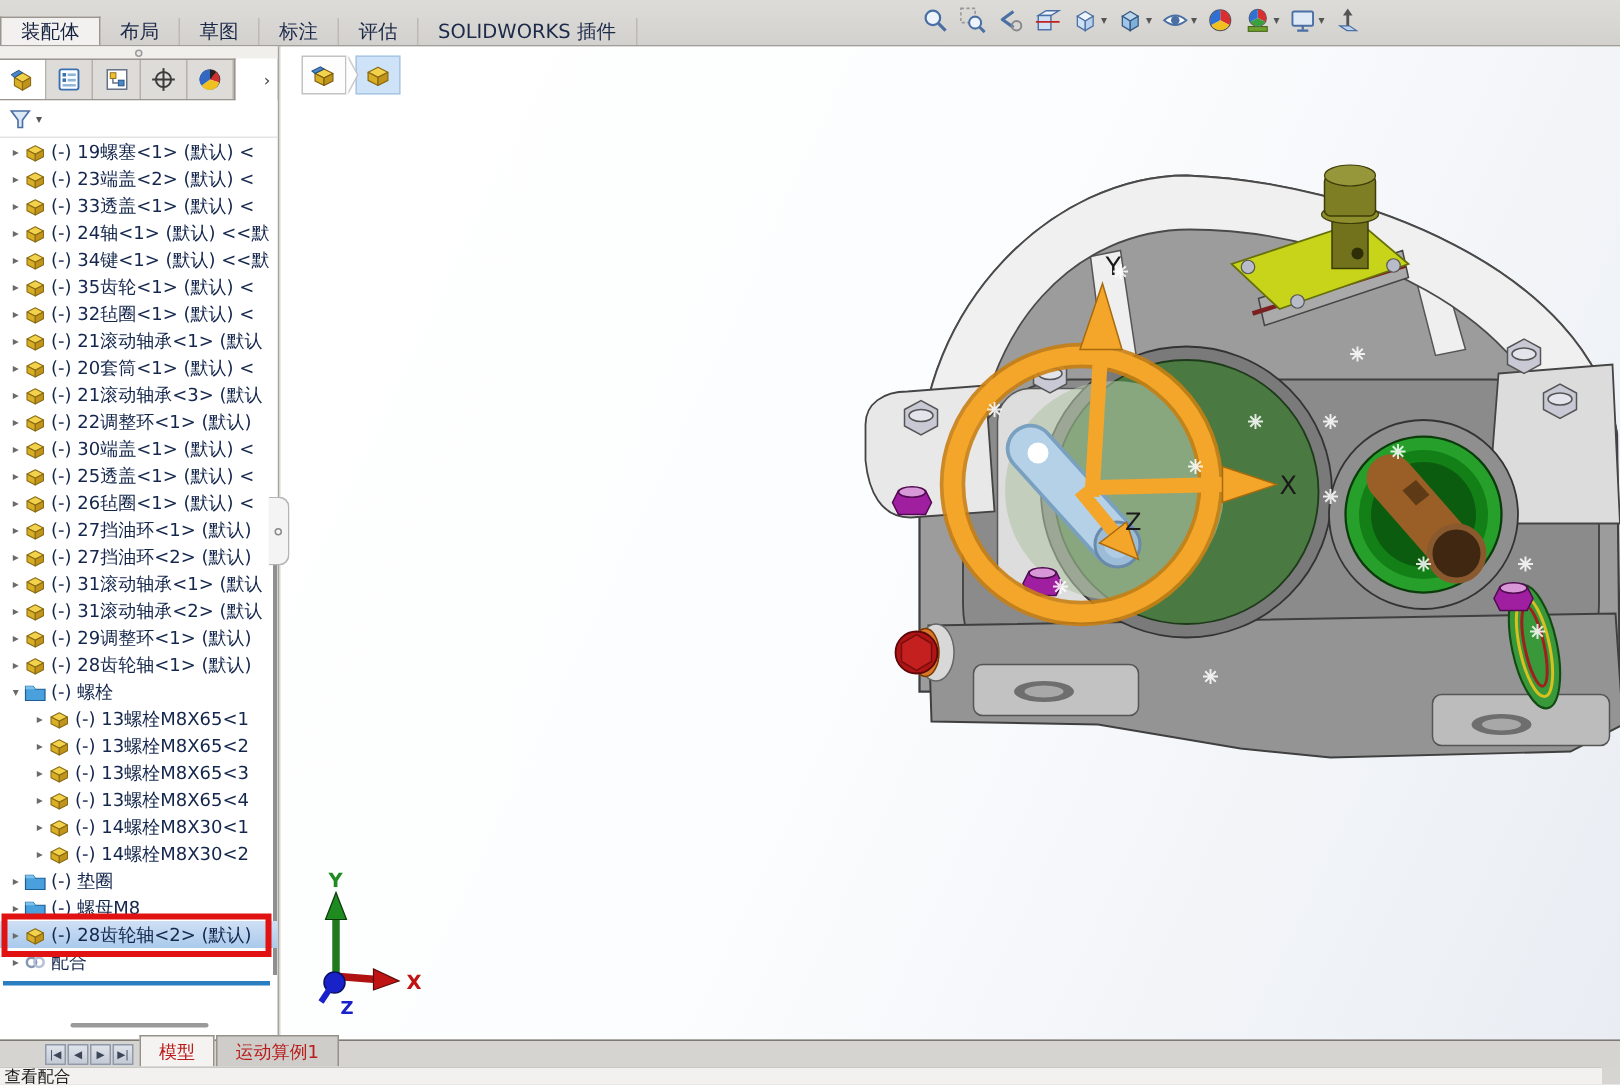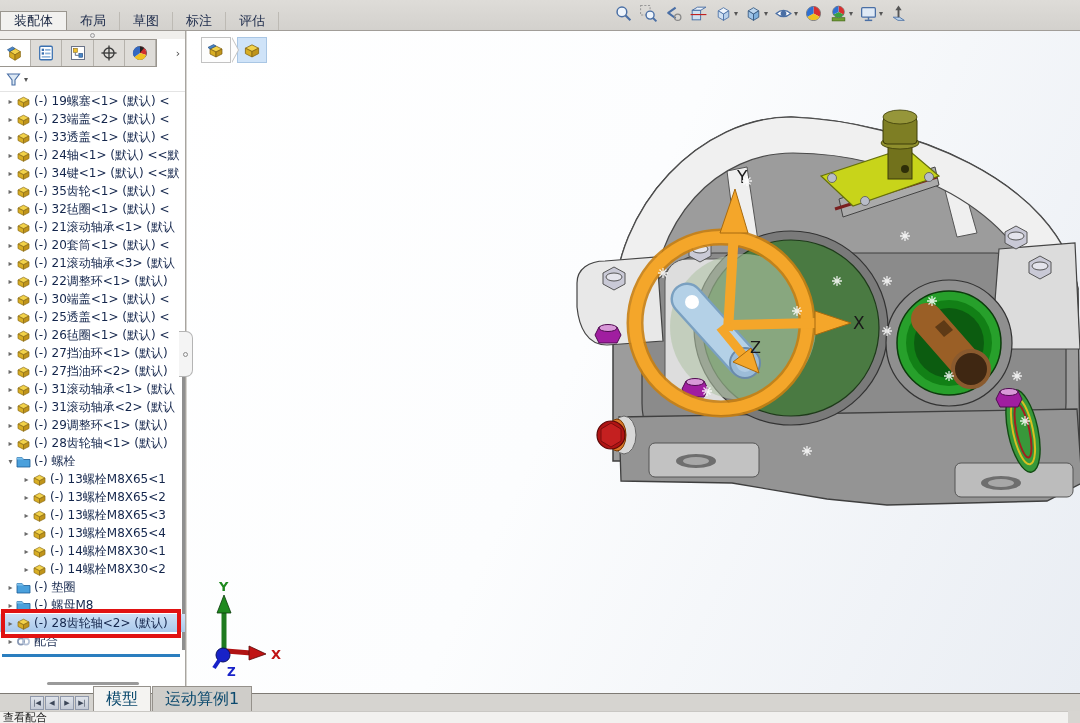--- a/index.html
+++ b/index.html
@@ -67,21 +67,21 @@
   .bc-cell svg { width:18px; height:16px; }
   .bc-sep { width:0; height:0; border-left:7px solid #fdfdfd; border-top:13px solid transparent;
     border-bottom:13px solid transparent; margin-right:-1px; z-index:2; filter:drop-shadow(1px 0 0 #c2c2c2); }
 
   
   .bottombar { position:absolute; left:0; right:0; bottom:12px; height:18px; background:#d6d4d0;
     border-top:1px solid #7e7a74; display:flex; align-items:flex-end; }
   .nav-btns { display:flex; gap:1px; margin:0 4px 1px 30px; }
   .nav-btn { width:14px; height:14px; background:linear-gradient(#dfe3ea,#c4cad6); border:1px solid #9099ab;
     font-size:7px; color:#3c4658; display:flex; align-items:center; justify-content:center; }
-  .doc-tab { padding:2px 12px 1px; font-size:16px; color:#0c4a6e; background:#cfcdc9;
+  .doc-tab { padding:2px 12px 1px; font-size:12px; color:#b91c1c; background:#cfcdc9;
     border:1px solid #95918b; border-bottom:none; margin-right:1px; }
   .doc-tab.active { background:#f4f3f1; }
   .statusbar { position:absolute; left:0; right:12px; bottom:0; height:12px; background:#f2f1ef;
     border-top:1px solid #c9c7c3; font-size:11px; line-height:11px; color:#1a1a1a; padding-left:3px; }
 </style>
 </head>
 <body>
 
 <svg width="0" height="0" style="position:absolute" aria-hidden="true">
 <defs>
@@ -205,20 +205,21 @@
 
 <div class="app">
 
   <div class="topbar">
     <div class="cmd-tabs">
         <div class="cmd-tab active">装配体</div>
         <div class="cmd-tab">布局</div>
         <div class="cmd-tab">草图</div>
         <div class="cmd-tab">标注</div>
         <div class="cmd-tab">评估</div>
+        <div class="cmd-tab">SOLIDWORKS 插件</div>
       </div>
     <div class="hud">
         <span class="hud-item">
           <svg>
             <use href="#hud-zoom-to-fit"></use>
           </svg>
         </span>
         <span class="hud-item">
           <svg>
             <use href="#hud-zoom-to-area"></use>

